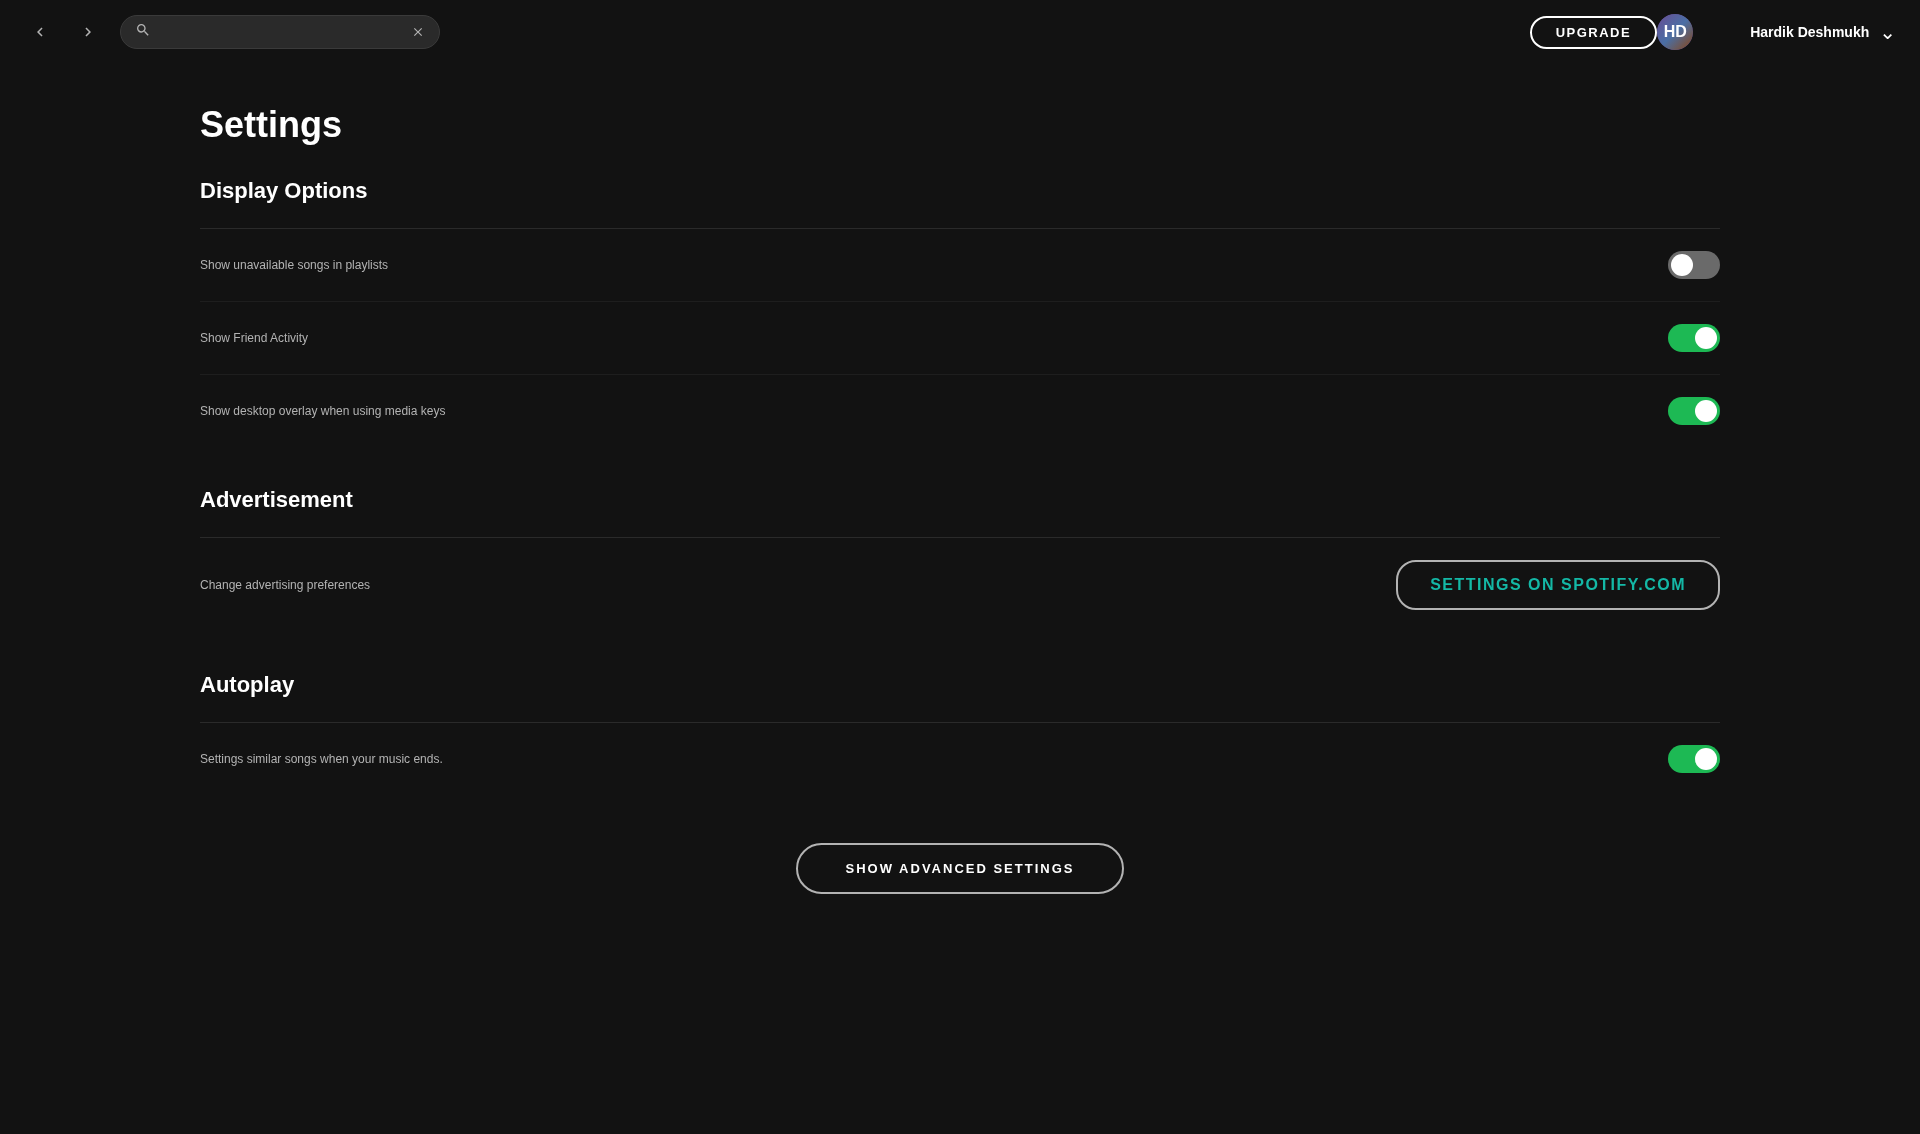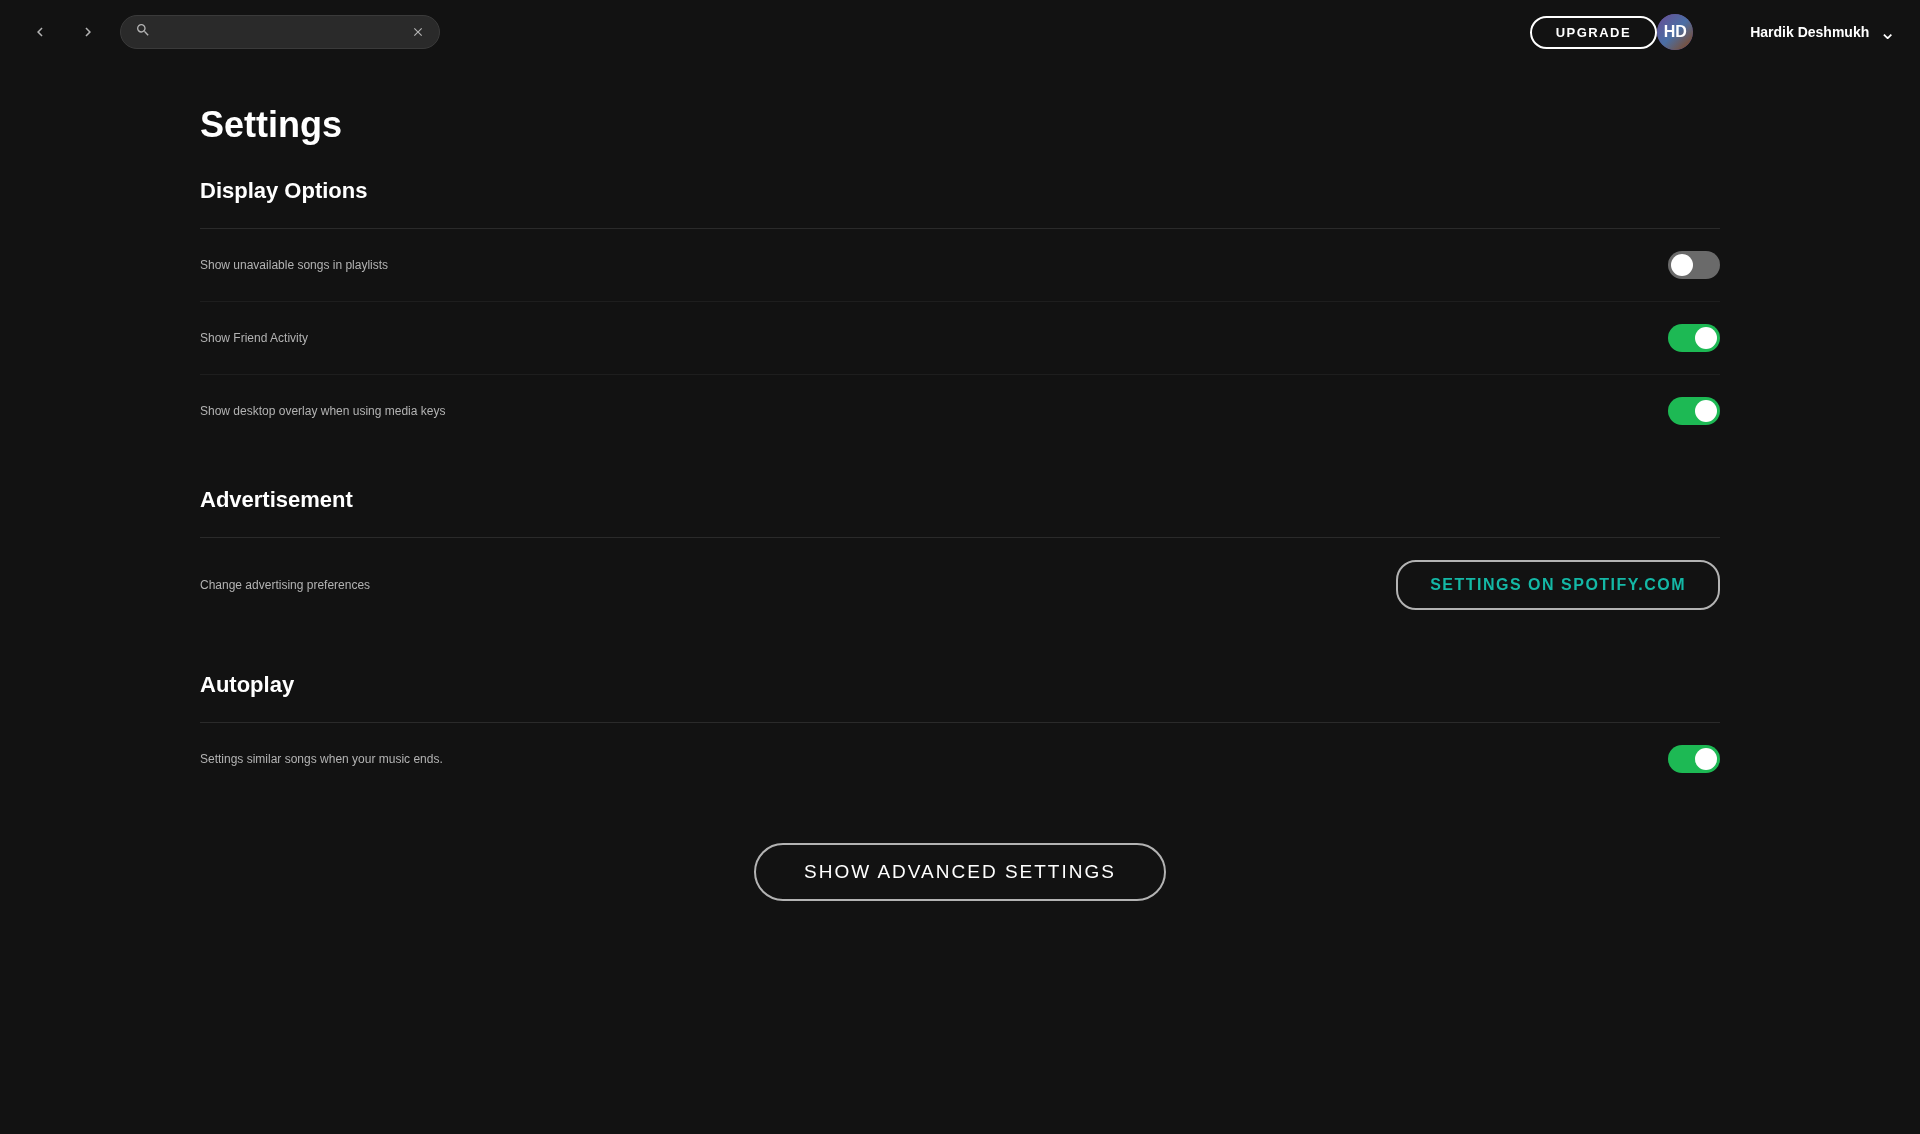--- a/index.html
+++ b/index.html
@@ -272,22 +272,22 @@
       display: flex;
       justify-content: center;
       margin-top: 48px;
     }
 
     .advanced-settings-button {
       background: none;
       border: 2px solid #b3b3b3;
       border-radius: 30px;
       color: #ffffff;
-      font-size: 19px;
-      font-weight: 400;
+      font-size: 13px;
+      font-weight: 700;
       letter-spacing: 2px;
       padding: 16px 48px;
       cursor: pointer;
       text-transform: uppercase;
       min-width: 320px;
     }
 
     
     .avatar-img {
       width: 100%;

